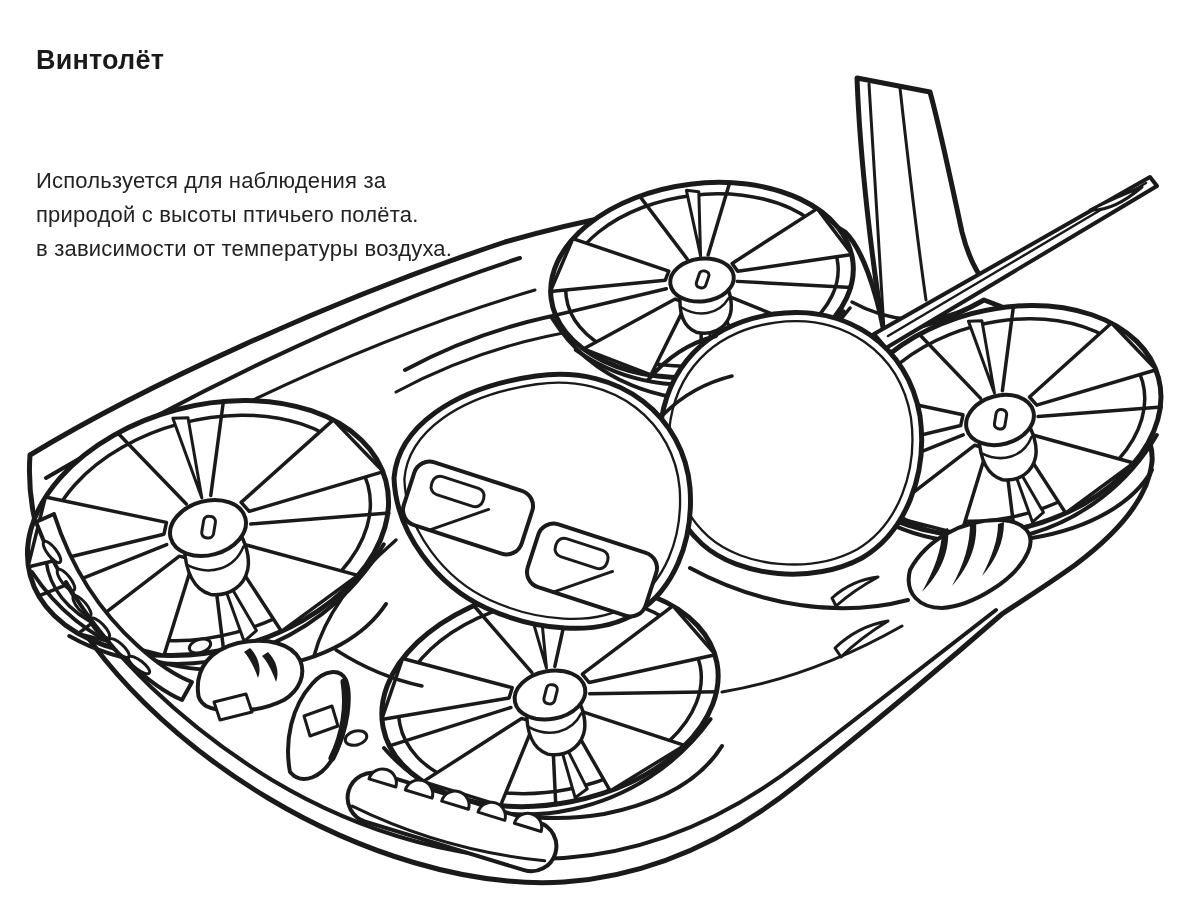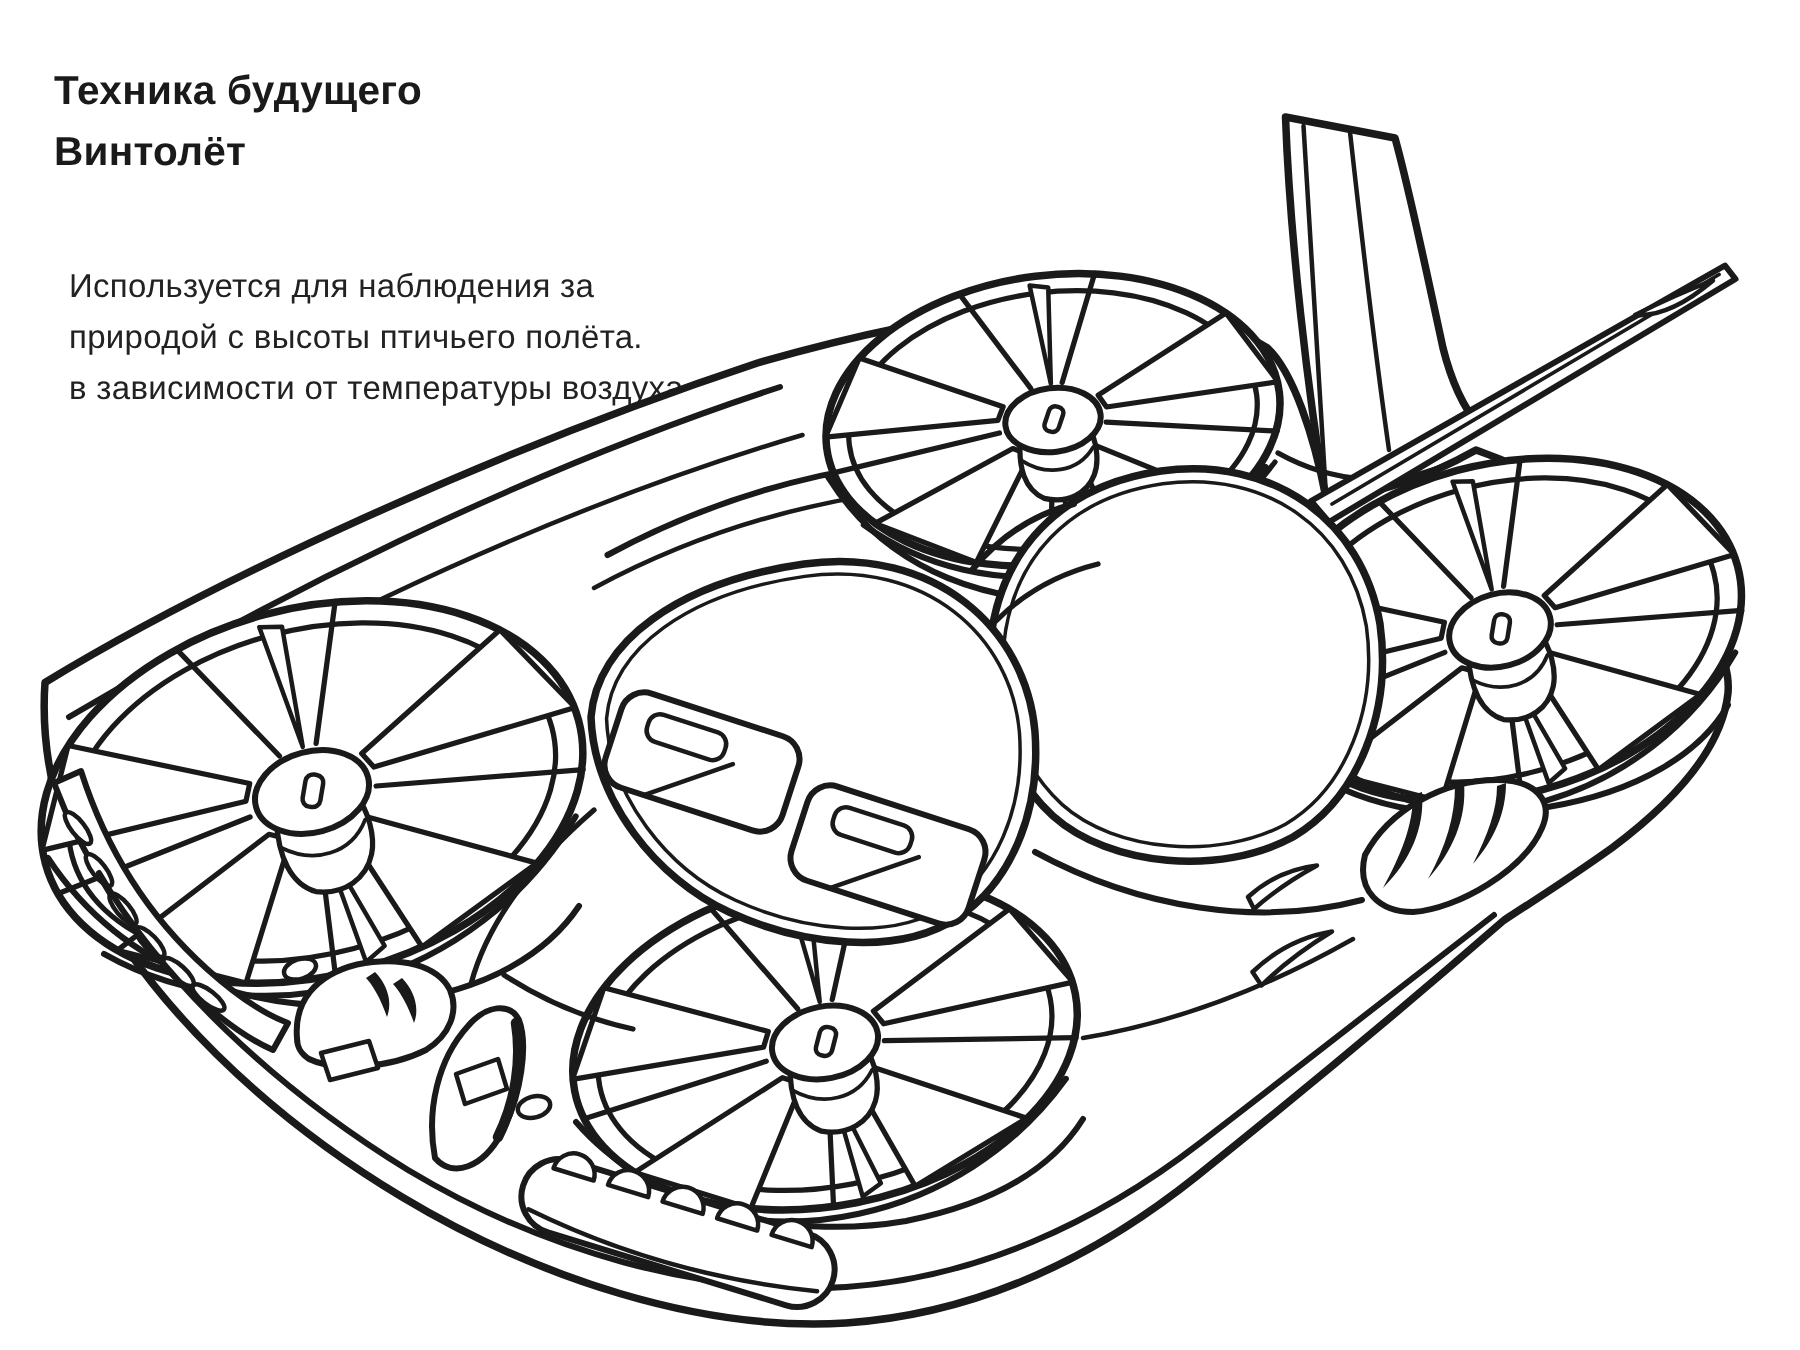--- a/index.html
+++ b/index.html
@@ -34,25 +34,24 @@
   .l25{stroke:#1a1a1a;stroke-width:2.5;fill:none;}
   .ink{fill:#1a1a1a;stroke:none;}
   svg.art *{stroke-linecap:round;stroke-linejoin:round;}
 </style>
 </head>
 <body>
 
 <div class="page">
 
   <h1 class="title-block" style="margin:0;">
-    <span class="tl">Техника будущего</span>
     <span class="tl">Винтолёт</span>
   </h1>
 
-  <p class="desc-block" style="margin:10px;">
+  <p class="desc-block" style="margin:0;">
     <span class="dl">Используется для наблюдения за</span>
     <span class="dl">природой с высоты птичьего полёта.</span>
     <span class="dl">в зависимости от температуры воздуха.</span>
   </p>
 
   <svg class="art" width="1200" height="900" viewBox="0 0 1200 900">
 
     <defs>
       <g id="rotor">
         <ellipse rx="100" ry="68" stroke="#1a1a1a" stroke-width="5" fill="#ffffff" vector-effect="non-scaling-stroke"></ellipse>

